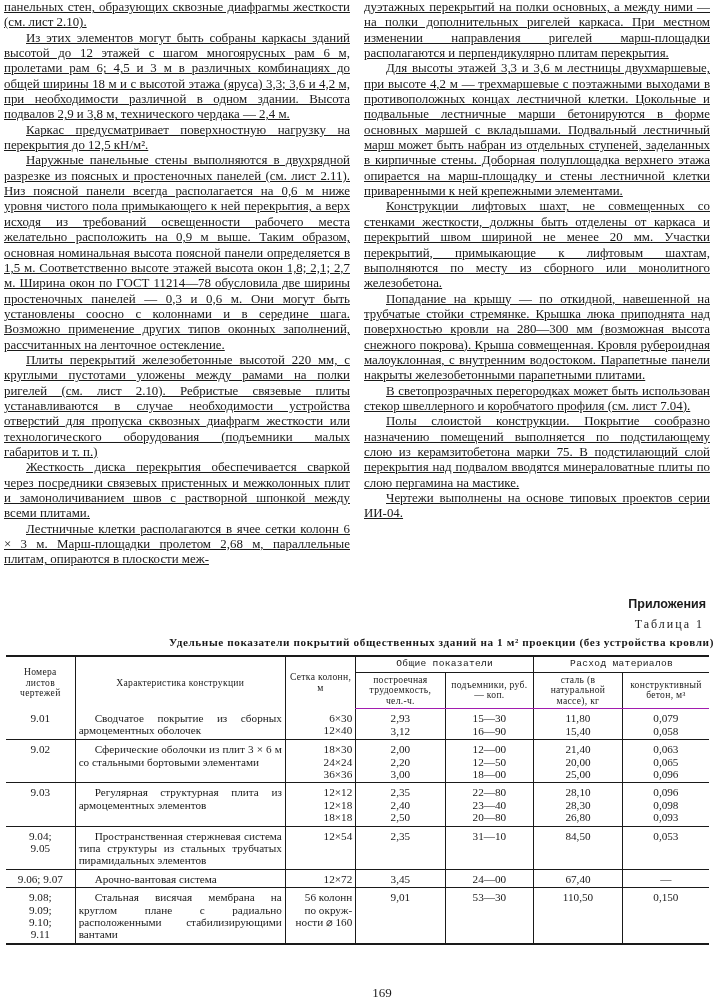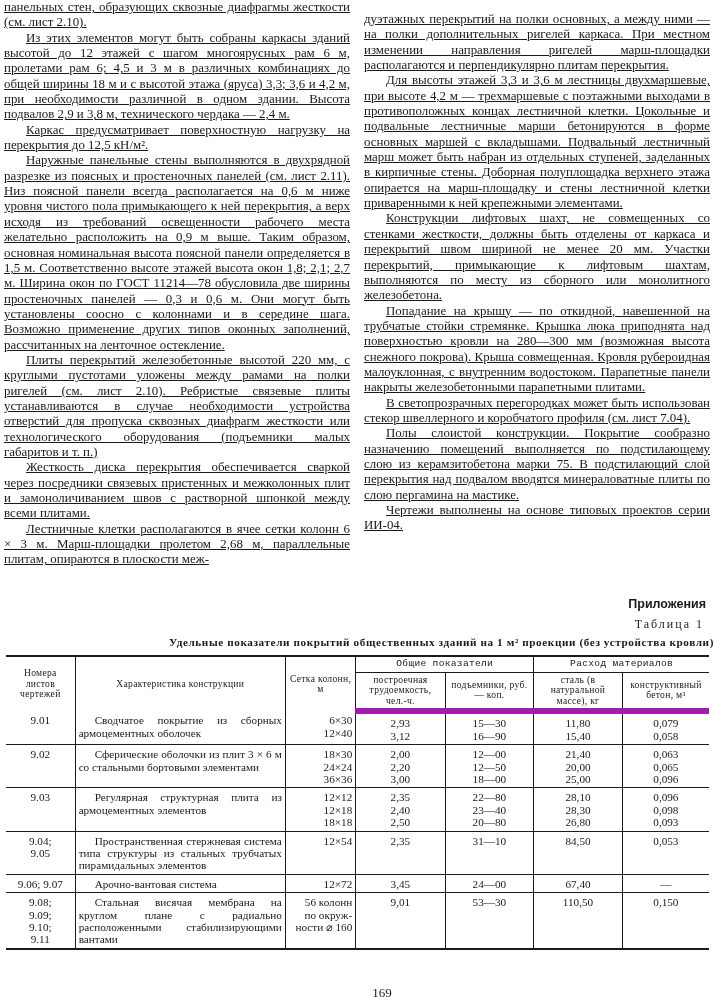--- a/index.html
+++ b/index.html
@@ -2,29 +2,29 @@
 <html><head>
 <meta charset="utf-8">
 <style>
   html, body { margin:0; padding:0; background:#ffffff; }
   body { width:714px; height:1005px; position:relative; overflow:hidden;
          font-family:"Liberation Serif", "DejaVu Serif", serif; color:#1a1a1a; }
   .cols { position:absolute; left:4px; top:0; width:706px; display:flex; justify-content:space-between;text-decoration:underline; }
   .col { width:346px; font-size:12.9px; line-height:15.35px; text-align:justify; }
   .col p { margin:0; text-indent:0; }
   .col p.ind { text-indent:22px; }
-  .right-col { padding-top:12px; }
+  .right-col { padding-top:0px; }
   .appendix { position:absolute; right:8px; top:597px; font-family:"Liberation Sans", sans-serif; font-weight:bold; font-size:12.5px; }
   .table-num { position:absolute; right:10px; top:617px; font-size:12px; letter-spacing:2px; }
   .table-caption { position:absolute; left:0; width:714px; top:636px; text-align:right; font-weight:bold; font-size:11.2px; letter-spacing:0.6px; }
   table.data { position:absolute; left:6px; top:655px; width:703px; border-collapse:collapse; font-size:11.2px; line-height:12.4px; }
   table.data th { font-weight:normal; font-size:9.6px; line-height:10.6px; letter-spacing:0.3px; padding:2px 2px; vertical-align:middle; text-align:center; }
   table.data td { padding:3px 3px 2px; vertical-align:top; }
   table.data thead tr:first-child th { border-top:2px solid #1a1a1a; }
-  table.data thead tr:last-child th { border-bottom:6px solid #a21caf;margin-left:44px; }
+  table.data thead tr:last-child th { border-bottom:1px solid #a21caf;margin-left:44px; }
   table.data tbody tr { border-bottom:1.5px solid #1a1a1a; }
   table.data tbody tr:last-child { border-bottom:2px solid #1a1a1a; }
   .vl { border-left:1px solid #1a1a1a; }
   .sub-top { border-bottom:1px solid #1a1a1a;font-family:Liberation Mono, monospace; }
   td.num { text-align:center; }
   td.desc { text-align:justify; text-indent:16px; padding-left:4px; padding-right:6px;margin-top:28px; }
   td.grid { text-align:right; padding-right:4px; }
   td.c { text-align:center; }
   .stack span { display:block; }
   .page-number { position:absolute; left:0; width:714px; top:985px; text-align:center; font-size:13px;margin-left:25px; }

